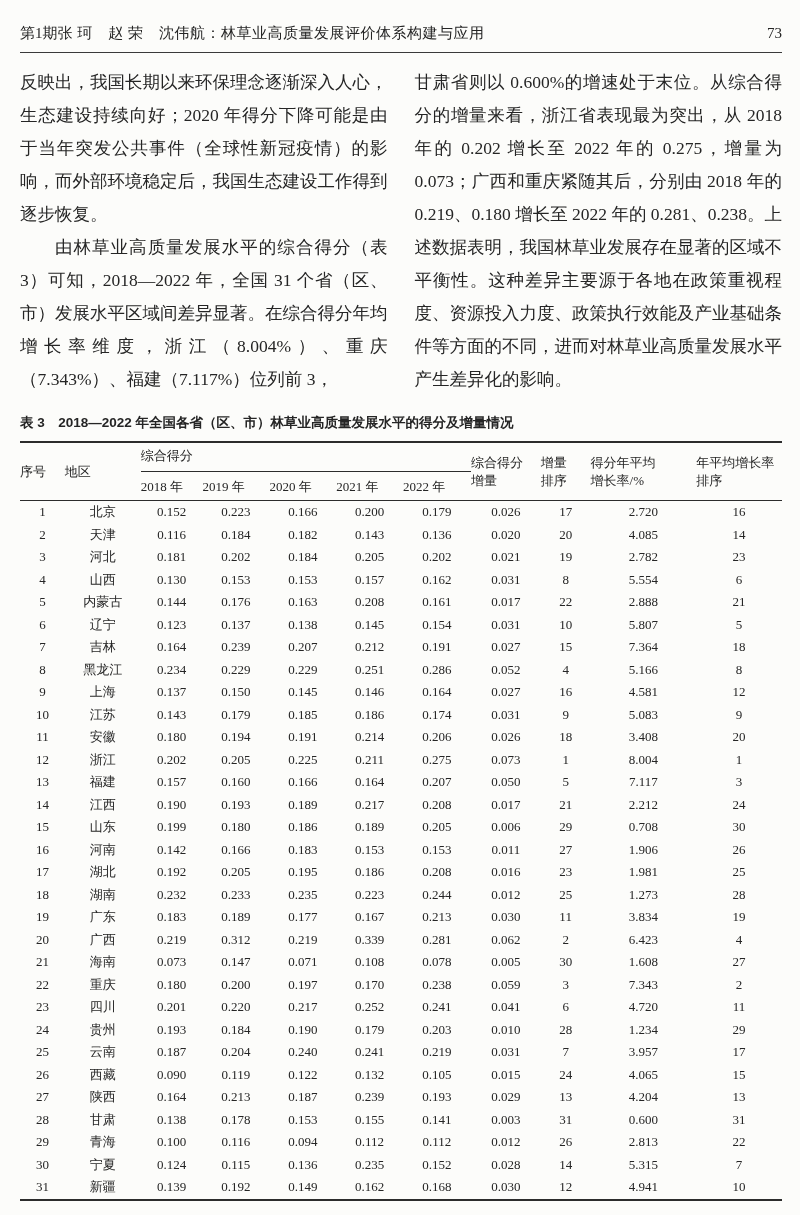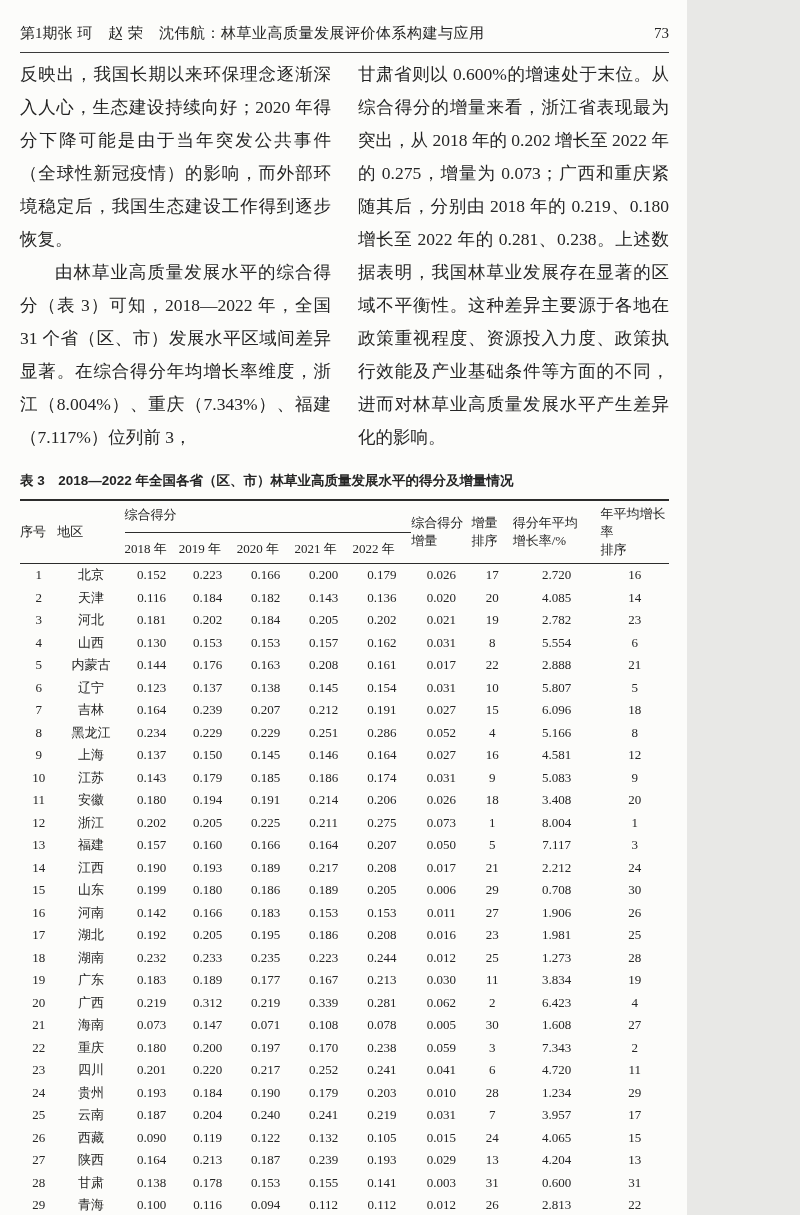--- a/index.html
+++ b/index.html
@@ -1,18 +1,18 @@
 <!DOCTYPE html>
 <html><head>
 <meta charset="utf-8">
 <style>
   * { margin: 0; padding: 0; box-sizing: border-box; }
   html, body { background: #e8e8e6; }
   .page {
-    width: 687px; height: 1215px;
+    width: 800px; height: 1215px;
     background: #fcfcfa;
     color: #252525;
     font-family: "Liberation Serif", "DejaVu Serif", serif;
     position: relative;
     padding: 0 18px 0 20px;
     overflow: hidden;
   }
   
   .run-head {
     display: flex; align-items: baseline;
@@ -20,21 +20,21 @@
     font-size: 15px;
   }
   .run-head .issue { flex: 0 0 auto; }
   .run-head .rtitle { flex: 1 1 auto; text-align: left; letter-spacing: 0.5px; }
   .run-head .pageno { flex: 0 0 auto; }
   .head-rule { border: none; border-top: 1.6px solid #3a3a3a; margin-top: 9px; }
 
   
   .columns {
     display: flex; gap: 27px;
-    margin-top: 5px;
+    margin-top: 13px;
     font-size: 17.5px;
     line-height: 33px;
     text-align: justify;
   }
   .col { flex: 1 1 0; }
   .para { text-align: justify; }
   .para.indent { text-indent: 2em; }
   .sec-heading {
     font-family: "Liberation Sans", "DejaVu Sans", sans-serif;
     font-weight: bold;
@@ -226,21 +226,21 @@
         <tr>
           <td>7</td>
           <td>吉林</td>
           <td>0.164</td>
           <td>0.239</td>
           <td>0.207</td>
           <td>0.212</td>
           <td>0.191</td>
           <td>0.027</td>
           <td>15</td>
-          <td>6.096</td>
+          <td>7.364</td>
           <td>18</td>
         </tr>
         <tr>
           <td>8</td>
           <td>黑龙江</td>
           <td>0.234</td>
           <td>0.229</td>
           <td>0.229</td>
           <td>0.251</td>
           <td>0.286</td>

